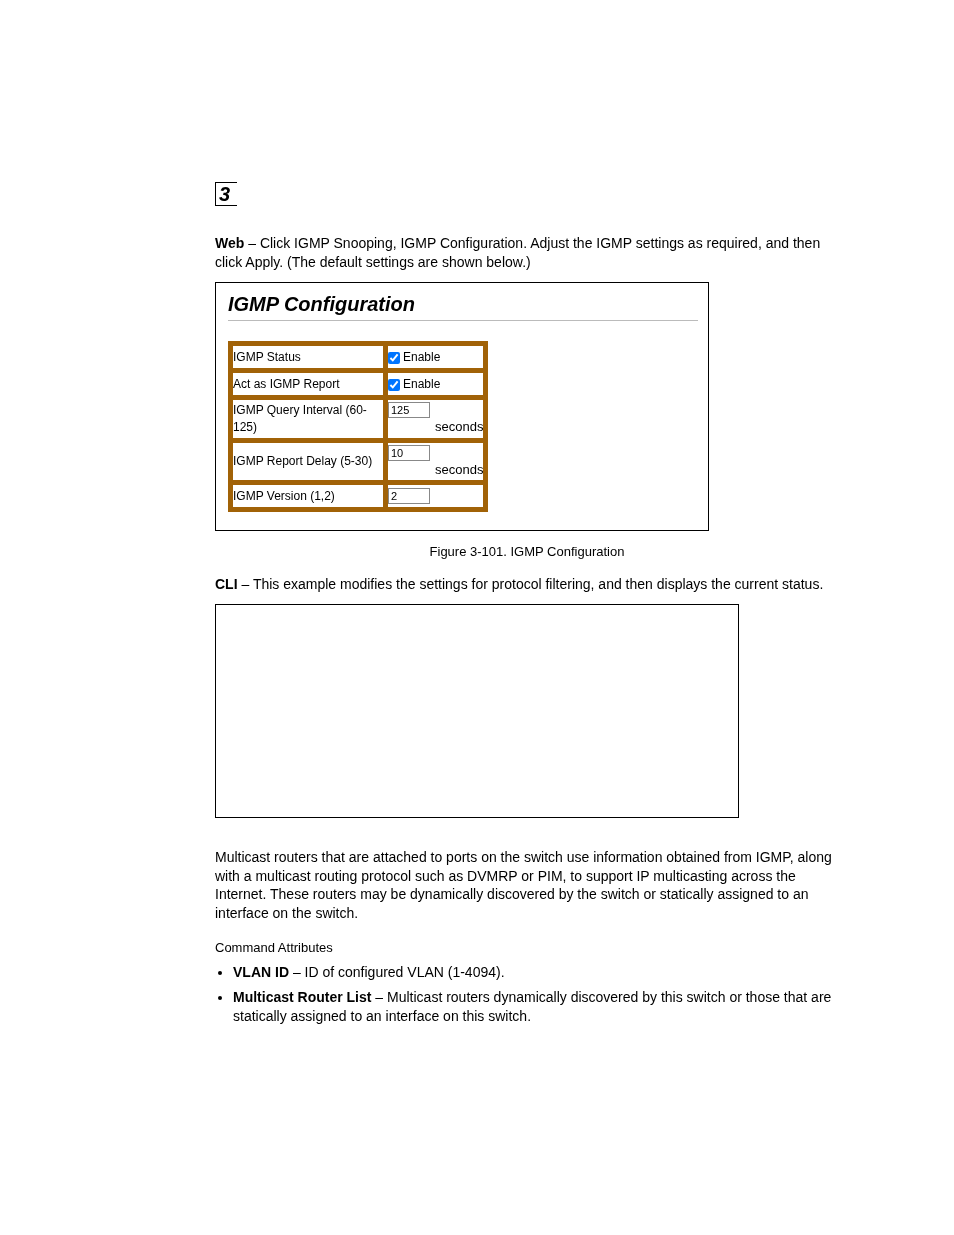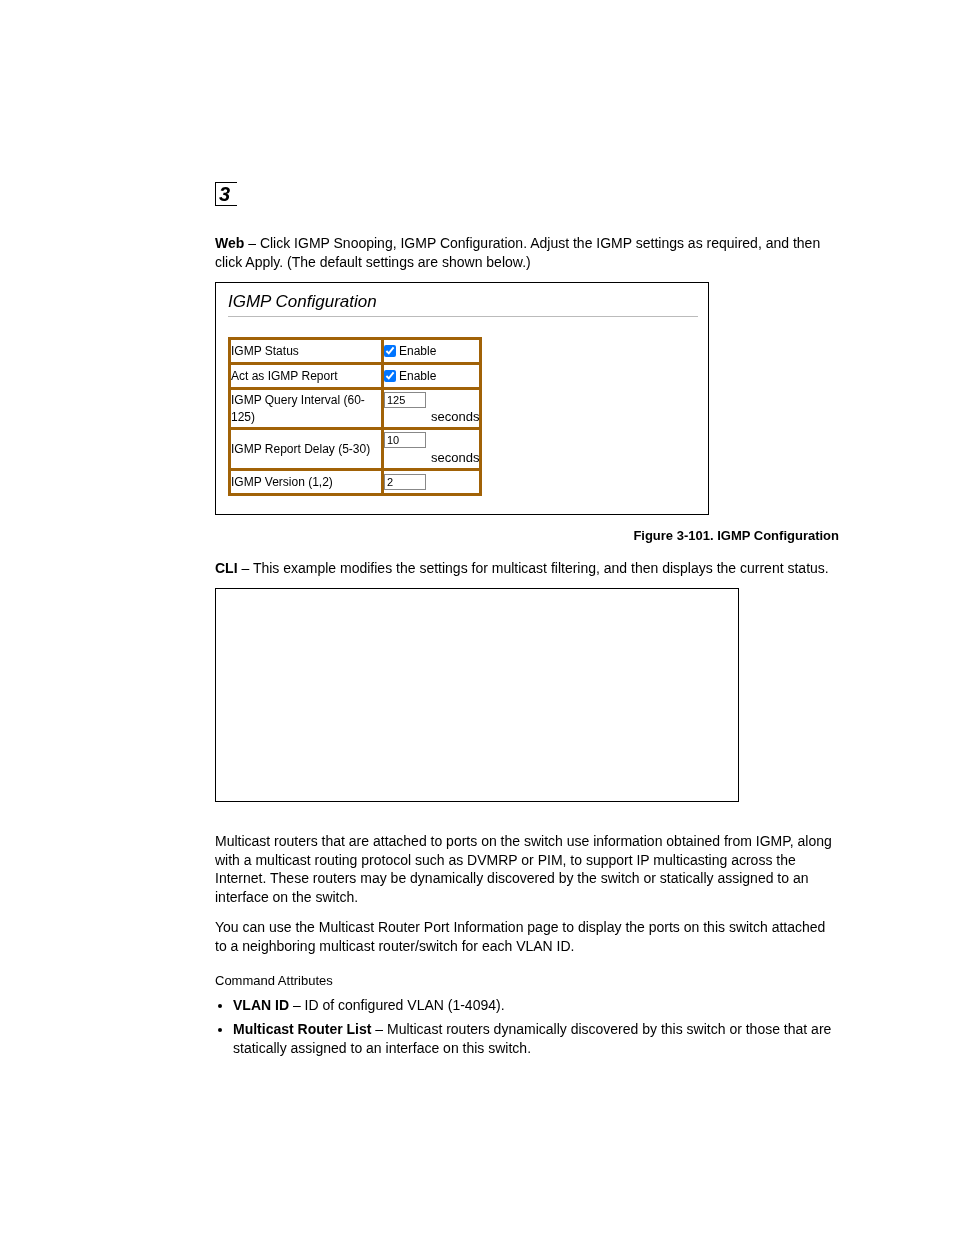--- a/index.html
+++ b/index.html
@@ -44,37 +44,37 @@
   .screenshot-box {
     border: 1px solid #000;
     margin: 6px 0 12px 0;
     padding: 8px 10px 18px 12px;
     width: 494px;
     box-sizing: border-box;
     background: #fff;
   }
   .screenshot-title {
     font-family: Arial, sans-serif;
-    font-weight: normal;
-    font-size: 17px;
+    font-weight: bold;
+    font-size: 20px;
     font-style: italic;
     margin: 0 0 2px 0;
   }
   .hr-thin {
     border: none;
     border-top: 1px solid #bbb;
     margin: 2px 0 20px 0;
   }
   .form-table {
     border-collapse: collapse;
     font-family: Arial, sans-serif;
     font-size: 12px;
   }
   .form-table td {
-    border: 3px solid #a16207;
+    border: 5px solid #a16207;
     padding: 2px 0;
     vertical-align: middle;
     height: 18px;
   }
   .form-table .labelcell { width: 150px; }
   .form-table .inputcell { width: 68px; }
   .tiny-input {
     width: 36px;
     font-family: Arial, sans-serif;
     font-size: 11px;
@@ -88,22 +88,22 @@
     width: 12px; height: 12px;
     vertical-align: middle;
     margin: 0 3px 0 0;
   }
   .seconds {
     font-size: 13px;
     padding-left: 6px;
     margin-left: 41px;
   }
   .figure-caption {
-    text-align: right;
-    font-weight: bold;
+    text-align: center;
+    font-weight: normal;
     font-size: 13px;
     margin: 8px 0 14px 0;
   }
   .cli-box {
     border: 1px solid #000;
     width: 522px;
     height: 212px;
     margin: 6px 0 30px 0;
   }
   .section-heading {
@@ -169,27 +169,26 @@
             <input type="text" class="tiny-input" value="2" style="">
           </td>
         </tr>
       </tbody>
         </table>
     </div>
 
     <div class="figure-caption">Figure 3-101.  IGMP Configuration</div>
 
     <p>
-      <span class="bold">CLI</span><span> – This example modifies the settings for multicast filtering, and then displays the current status.</span>
+      <span class="bold">CLI</span><span> – This example modifies the settings for protocol filtering, and then displays the current status.</span>
     </p>
 
     <div class="cli-box"></div>
 
     <p>Multicast routers that are attached to ports on the switch use information obtained from IGMP, along with a multicast routing protocol such as DVMRP or PIM, to support IP multicasting across the Internet. These routers may be dynamically discovered by the switch or statically assigned to an interface on the switch.</p>
-    <p>You can use the Multicast Router Port Information page to display the ports on this switch attached to a neighboring multicast router/switch for each VLAN ID.</p>
 
     <div class="section-heading">Command Attributes</div>
 
     <ul class="attrs">
       <li>
         <span class="bold">VLAN ID</span><span> – ID of configured VLAN (1-4094).</span>
       </li>
       <li>
         <span class="bold">Multicast Router List</span><span> – Multicast routers dynamically discovered by this switch or those that are statically assigned to an interface on this switch.</span>
       </li>

